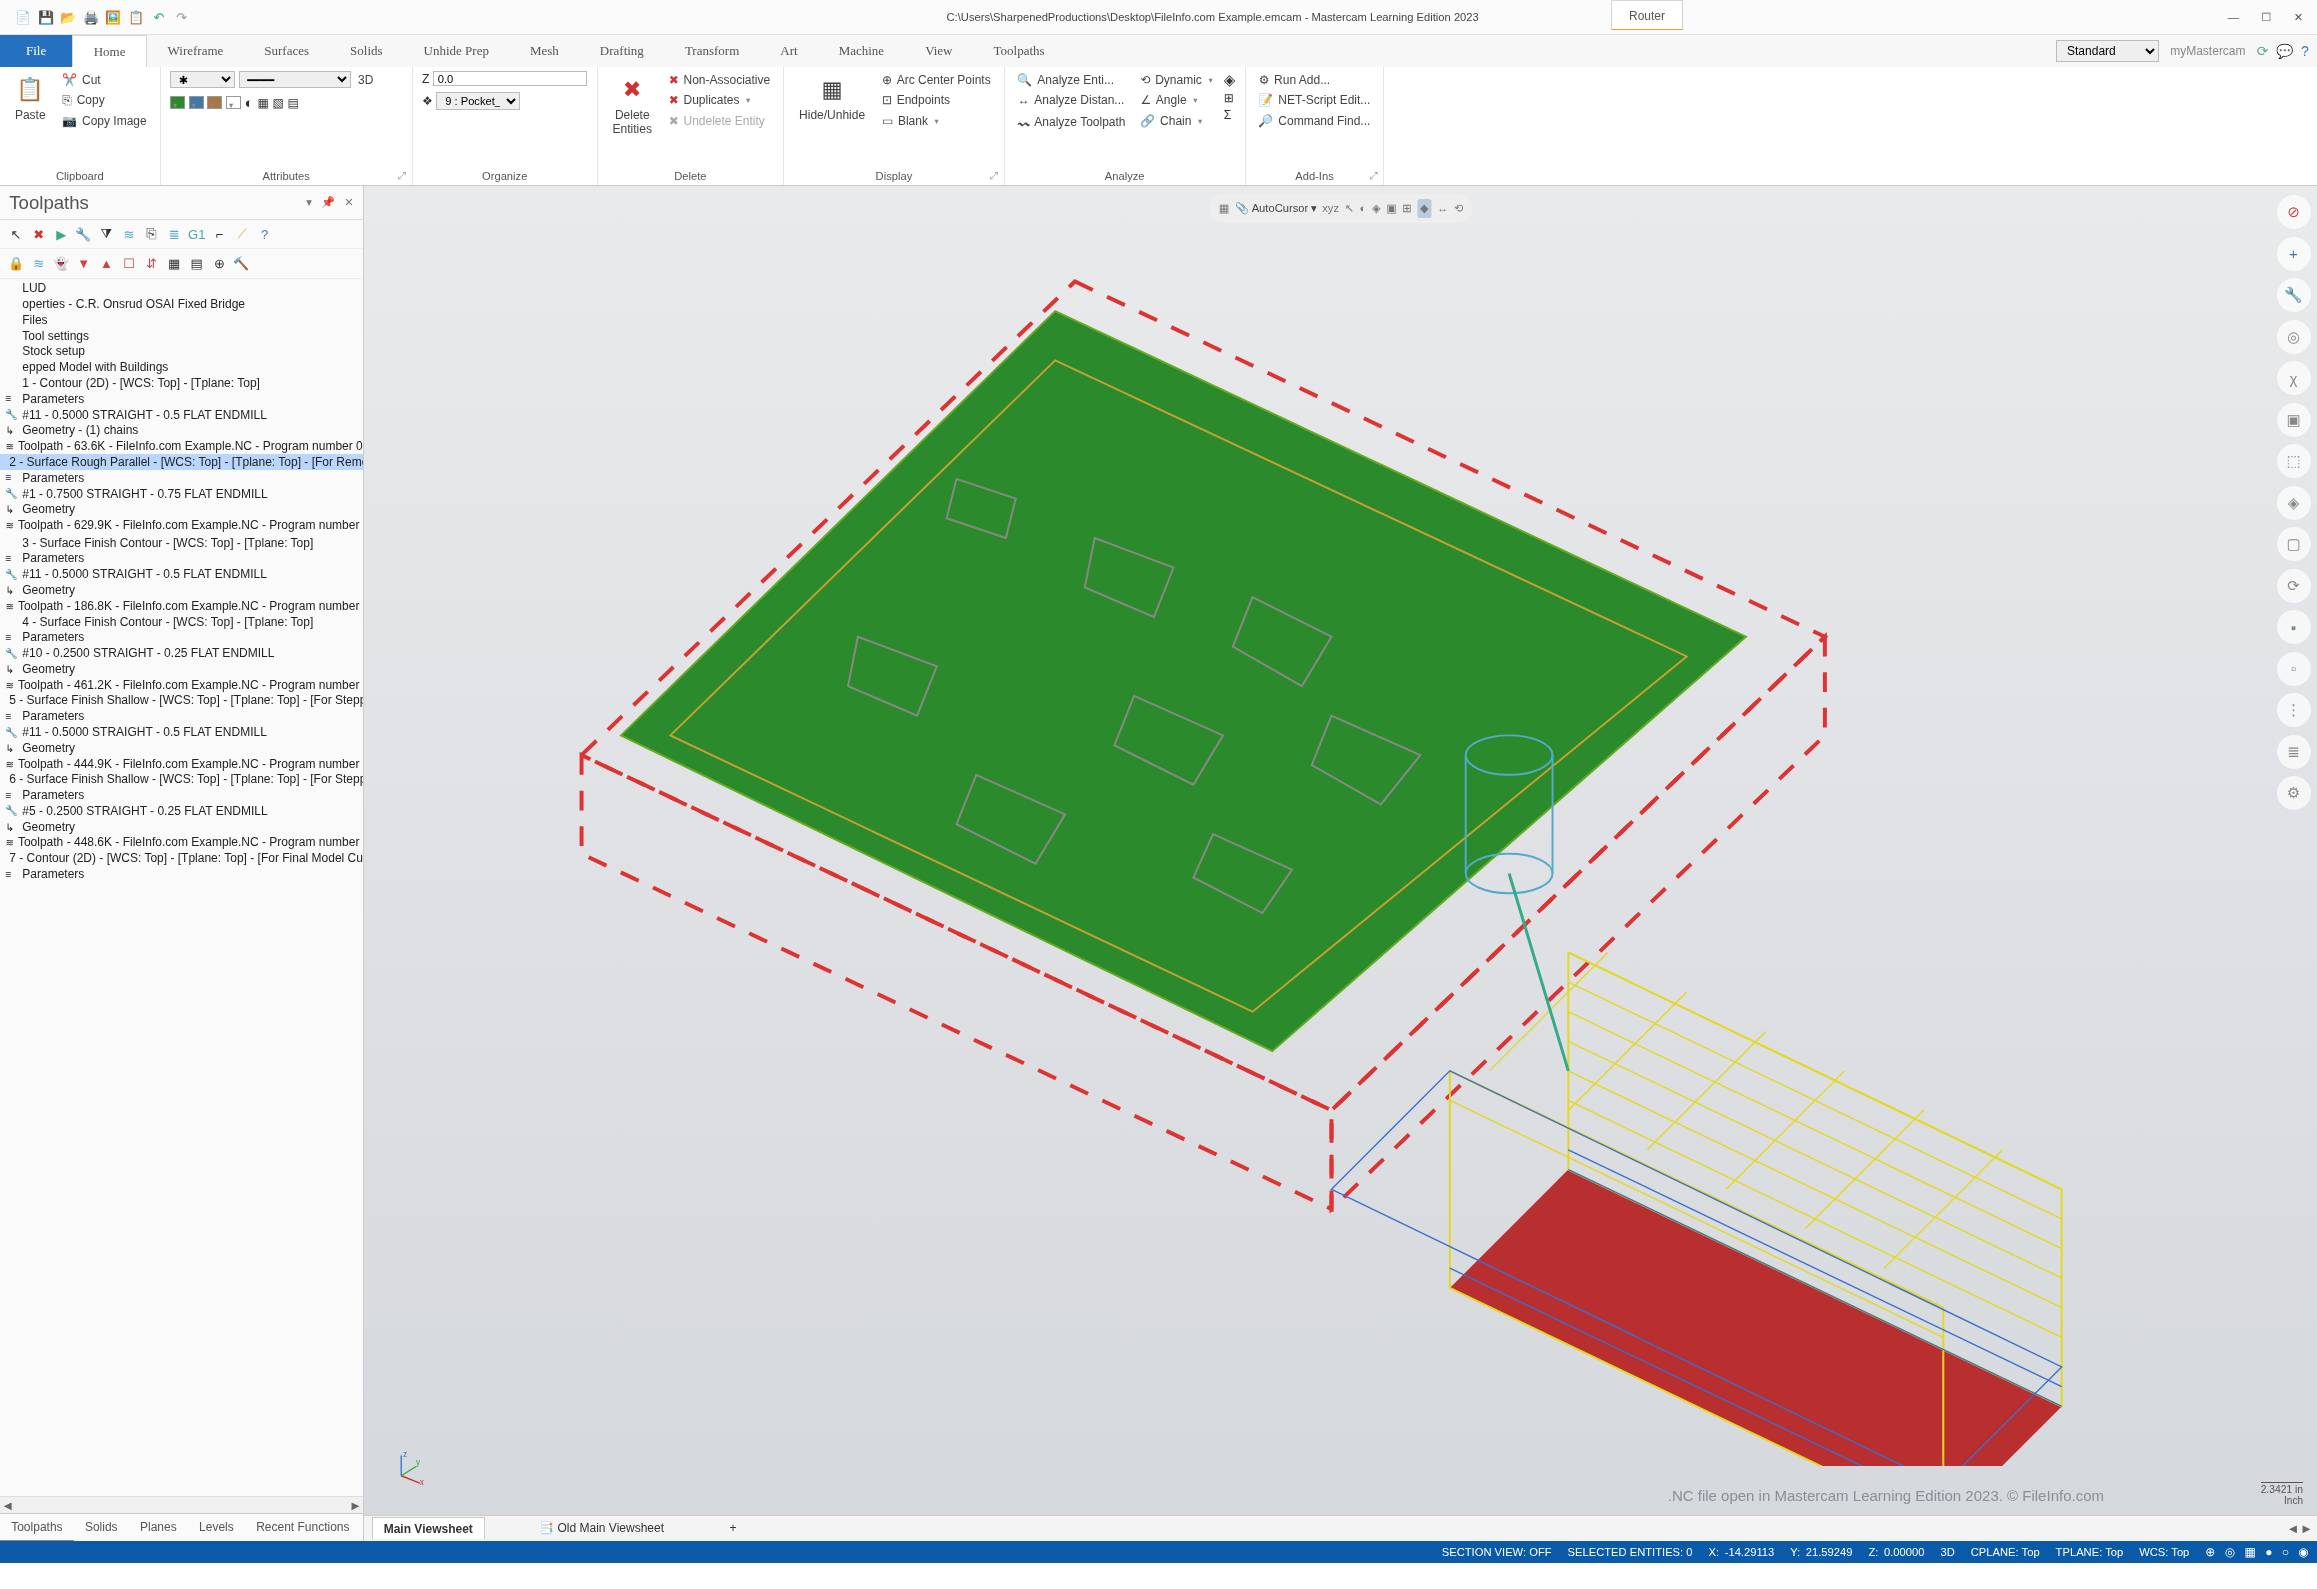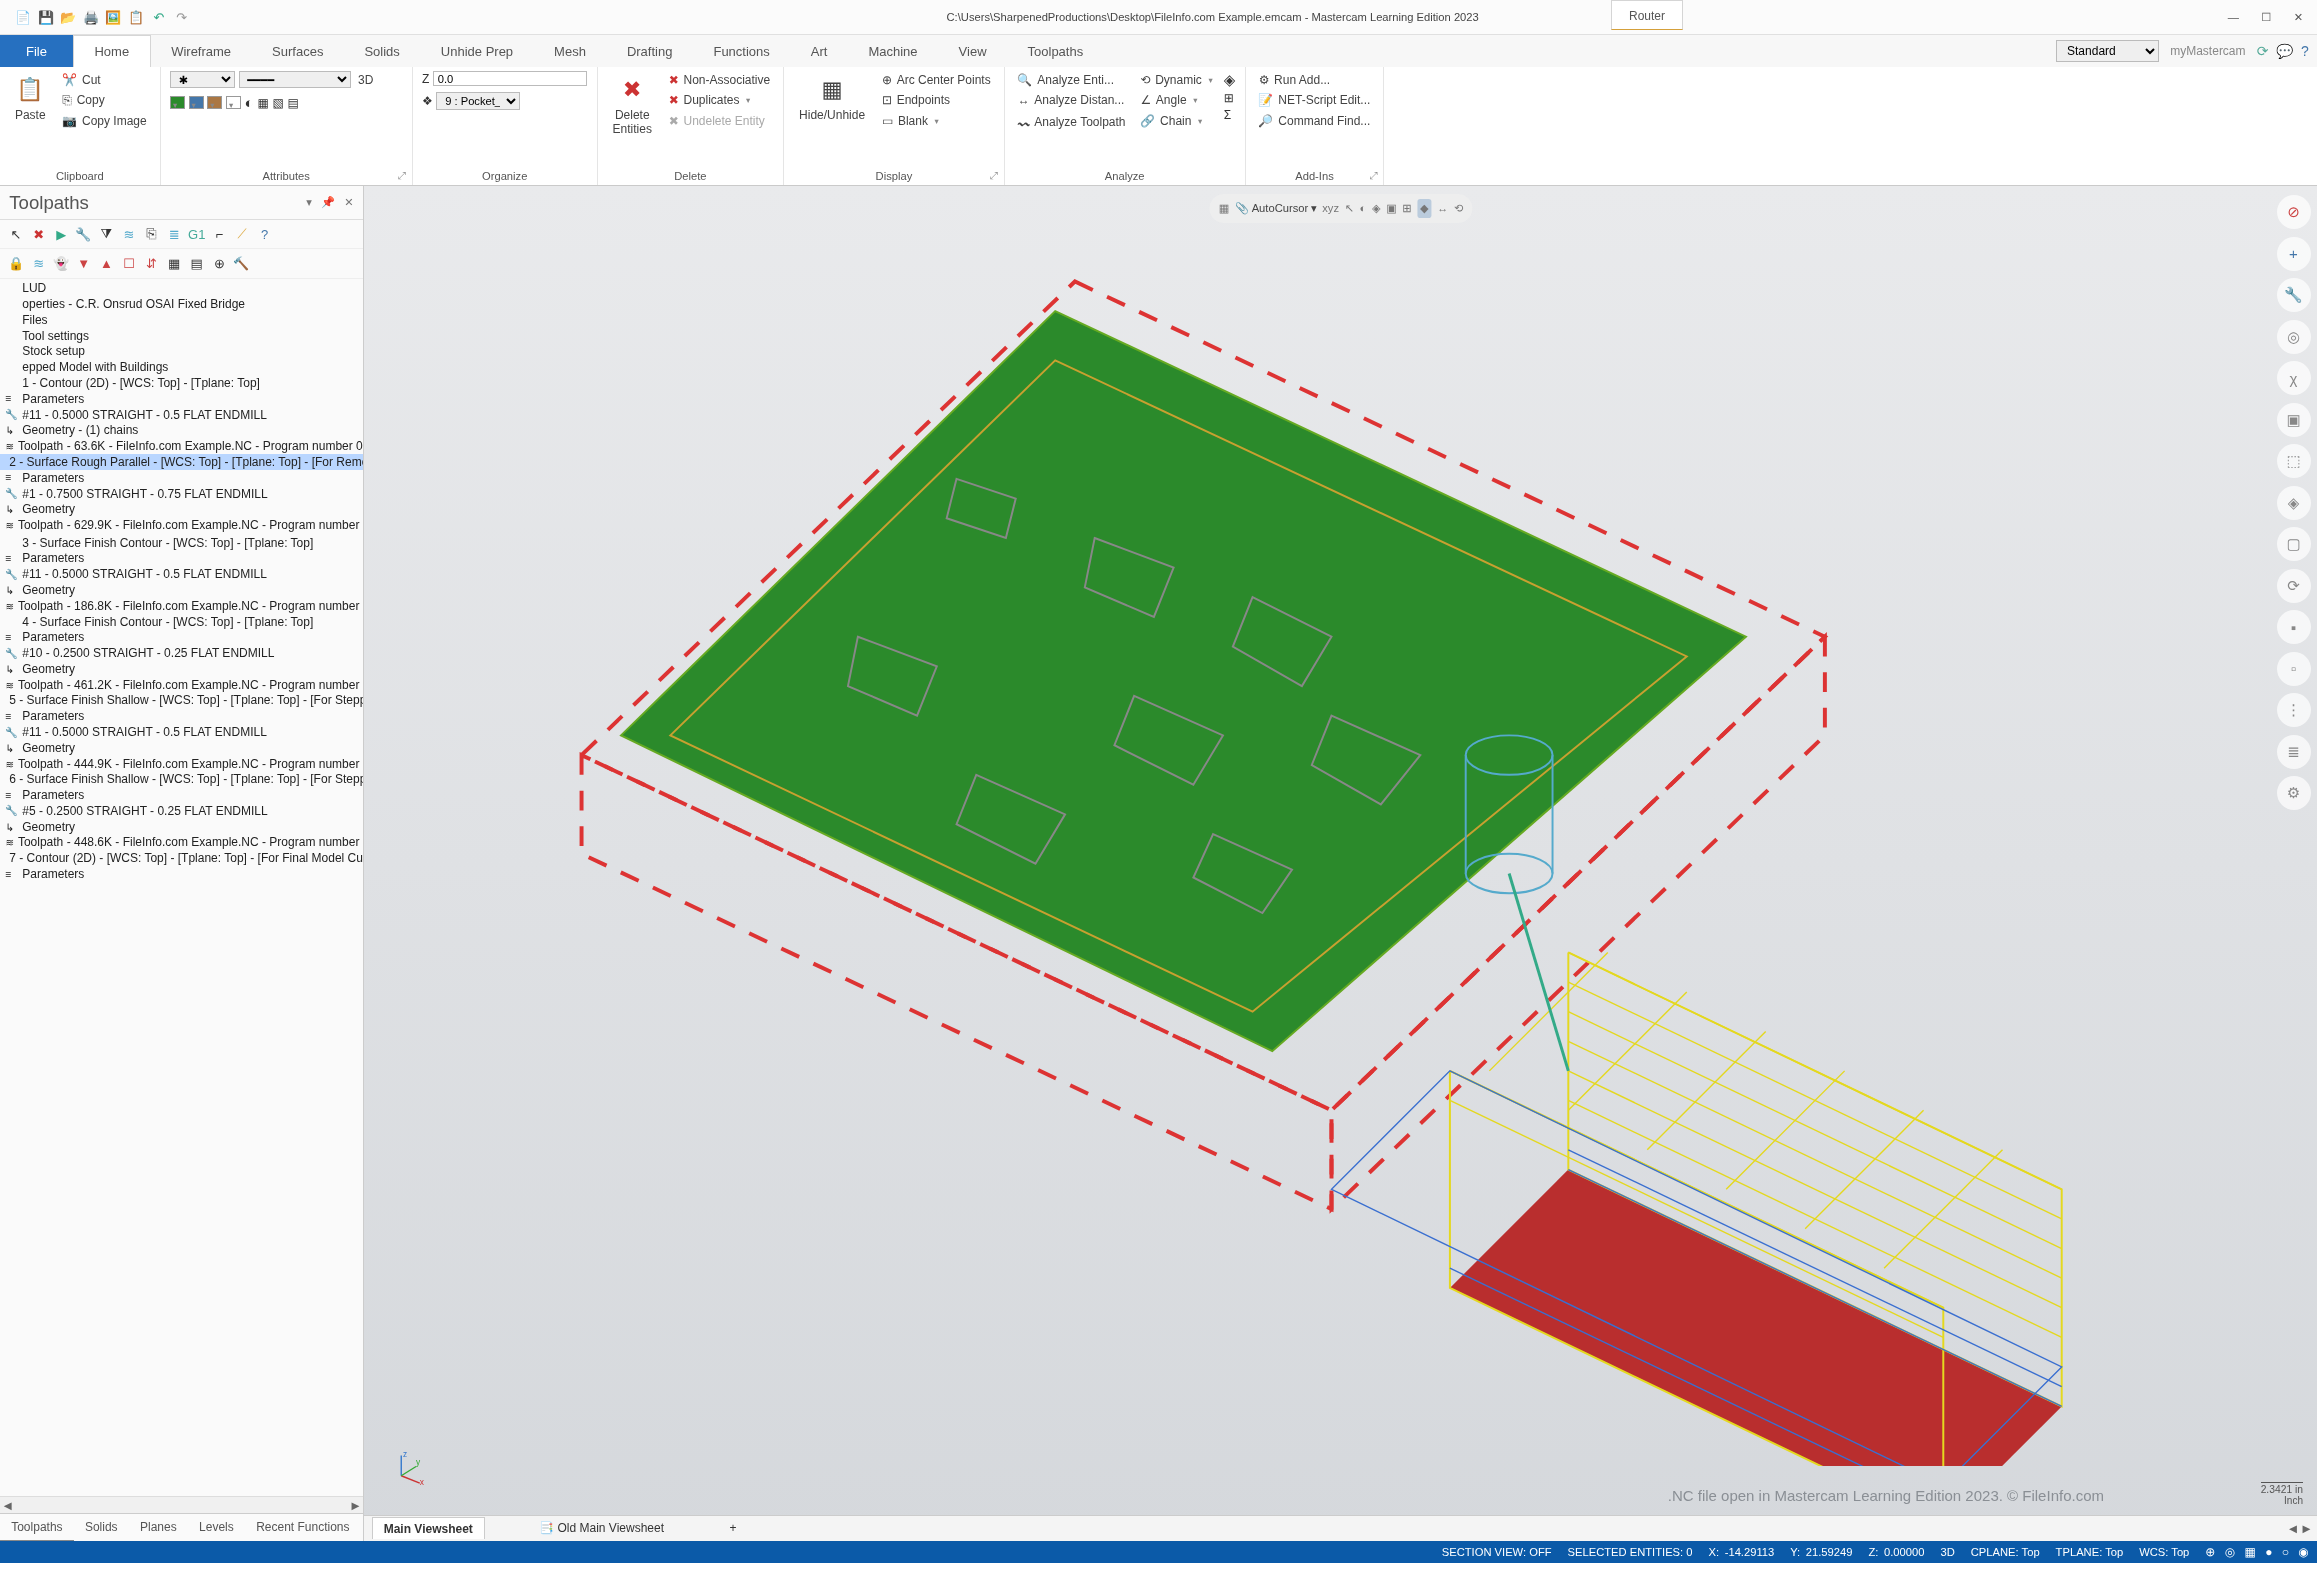--- a/index.html
+++ b/index.html
@@ -8,21 +8,21 @@
 
 .titlebar { display: flex; align-items: center; height: 35px; background: #fbfbfb; border-bottom: 0.9px solid #e0e0e0; padding: 0 7.5px; }
 .qat { display: flex; gap: 5.6px; align-items: center; padding: 0 7.5px; }
 .qat-icon { width: 17px; height: 17px; display: flex; align-items: center; justify-content: center; font-size: 13px; color: #4a76b5; }
 .title-path { flex: 1; text-align: center; font-size: 11.2px; color: #444; }
 .router-tab { position: absolute; right: 634px; top: 0; padding: 8.4px 17px 5.6px; background: #fff; border: 0.9px solid #d5d5d5; border-bottom: 1.9px solid #d5a03a; font-size: 12px; color: #555; }
 .win-controls { display: flex; gap: 22.4px; padding-right: 7.5px; font-size: 11.2px; color: #555; }
 
 
 .ribbon-tabs { display: flex; align-items: center; height: 32px; background: #f7f7f7; font-size: 13px; }
-.ribbon-tab { padding: 0 20.5px; height: 32px; display: flex; align-items: center; color: #555; cursor: pointer; }
+.ribbon-tab { padding: 0 20.5px; height: 32px; display: flex; align-items: center; color: #555; cursor: pointer; font-family: Liberation Serif, serif; }
 .ribbon-tab.file { background: #2670c0; color: #fff; font-weight: 400; padding: 0 26px; }
 .ribbon-tab.active { background: #fff; border: 0.9px solid #d5d5d5; border-bottom: none; }
 .ribbon-right { margin-left: auto; display: flex; align-items: center; gap: 11.2px; padding-right: 9.3px; }
 .std-select { border: 0.9px solid #bbb; padding: 1.9px 26px 1.9px 5.6px; font-size: 12px; }
 .mymc { color: #888; font-size: 12px; }
 .help-icons { display: flex; gap: 7.5px; font-size: 14px; }
 
 
 .ribbon-body { display: flex; height: 119px; background: #fff; border-bottom: 0.9px solid #cacaca; }
 .r-group { display: flex; flex-direction: column; border-right: 0.9px solid #e5e5e5; padding: 3.7px 9.3px 0; }
@@ -107,21 +107,21 @@
 
 <div class="ribbon-tabs">
   <div class="ribbon-tab file">File</div>
   <div class="ribbon-tab active">Home</div>
   <div class="ribbon-tab">Wireframe</div>
   <div class="ribbon-tab">Surfaces</div>
   <div class="ribbon-tab">Solids</div>
   <div class="ribbon-tab">Unhide Prep</div>
   <div class="ribbon-tab">Mesh</div>
   <div class="ribbon-tab">Drafting</div>
-  <div class="ribbon-tab">Functions</div>
+  <div class="ribbon-tab">Transform</div>
   <div class="ribbon-tab">Art</div>
   <div class="ribbon-tab">Machine</div>
   <div class="ribbon-tab">View</div>
   <div class="ribbon-tab">Toolpaths</div>
   <div class="ribbon-right">
     <select class="std-select"><option>Standard</option></select>
     <span class="mymc">myMastercam</span>
     <div class="help-icons">
       <span style="color:#5a9;">⟳</span>
       <span style="color:#888;">💬</span>

